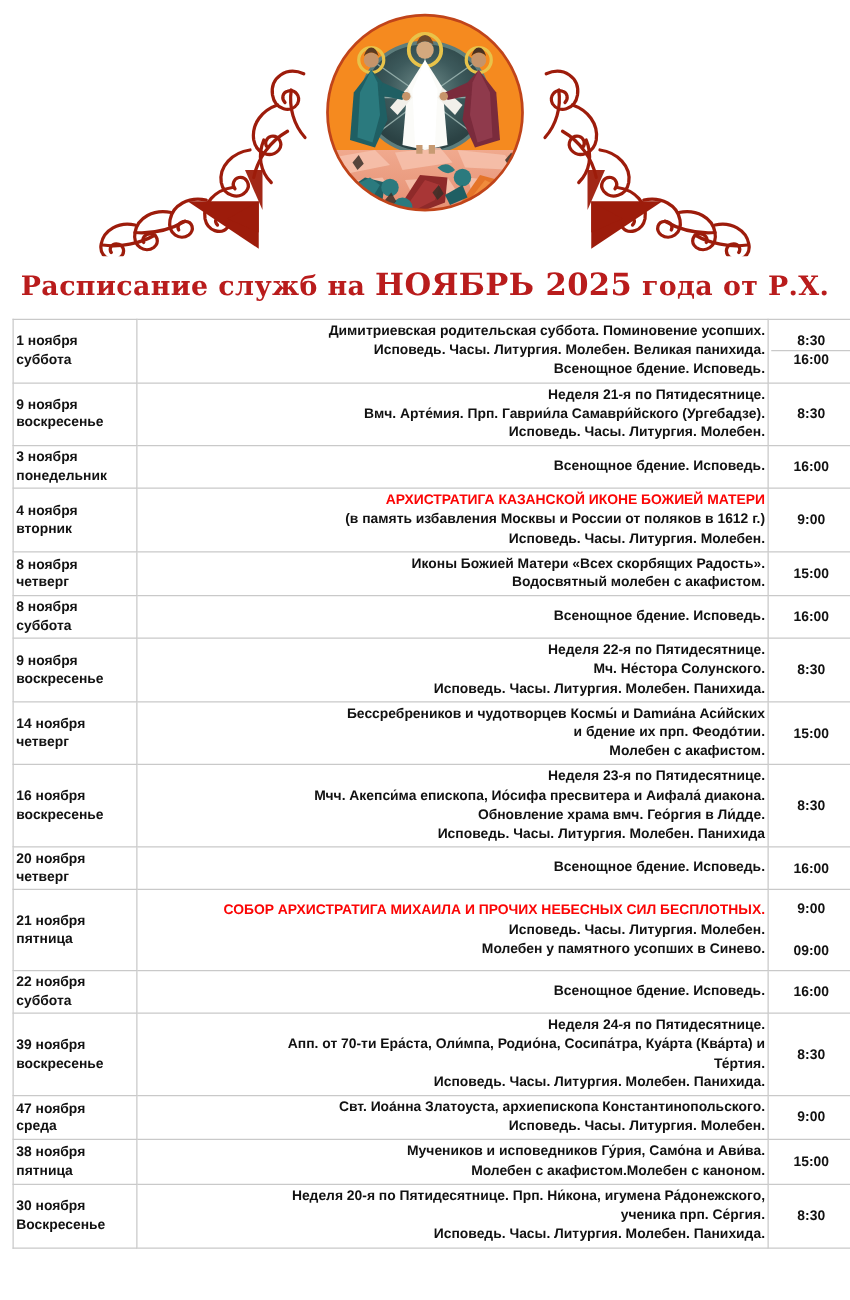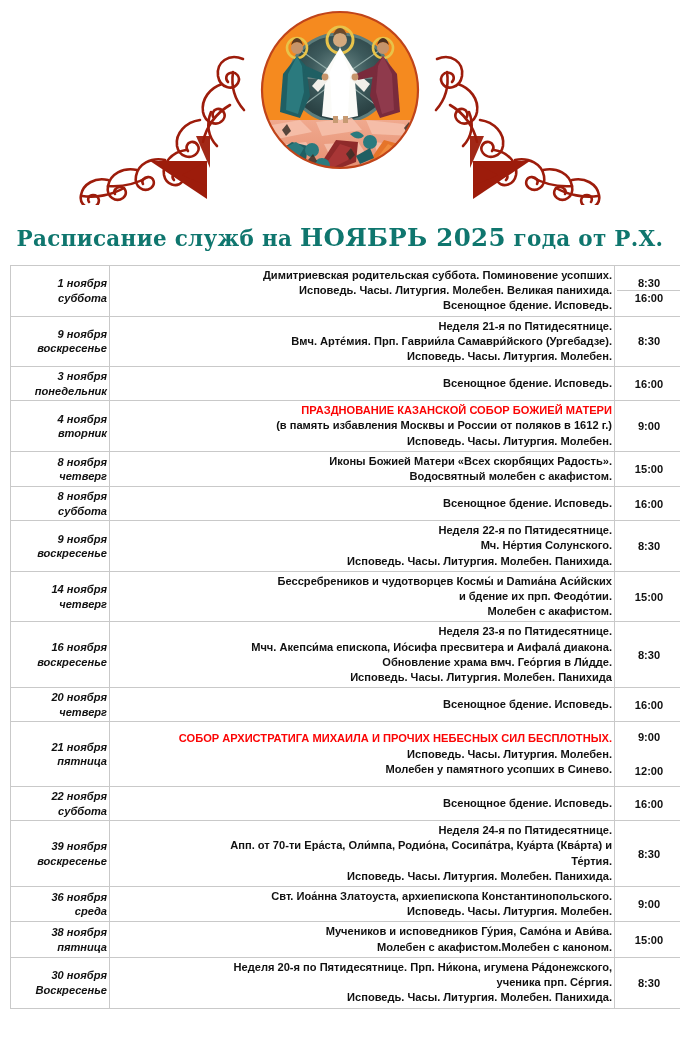--- a/index.html
+++ b/index.html
@@ -34,22 +34,22 @@
     text-align: center;
     padding: 0;
     margin: 0;
     height: 44px;
   }
   .page-title {
     font-family: "DejaVu Serif", "Liberation Serif", serif;
     font-weight: bold;
     font-size: 21.5px;
     letter-spacing: 0.3px;
-    color: #0f766e;
-    margin: 16px;
+    color: #b91c1c;
+    margin: 6px;
     padding: 0;
     line-height: 34px;
     white-space: nowrap;
   }
   .page-title .big {
     font-size: 24.5px;
   }
 
   
   .sched-wrap {
@@ -65,23 +65,22 @@
     color: #111111;
   }
   table.schedule td {
     border: 1px solid #c9c9c9;
     padding: 2px 2px;
     vertical-align: middle;
     font-weight: bold;
   }
   td.col-date {
     width: 94px;
-    text-align: right;
+    text-align: left;
     line-height: 14.5px;
-    font-style: italic;
   }
   td.col-desc {
     width: 500px;
     text-align: right;
     line-height: 15.2px;
     padding-left: 4px;
     padding-right: 4px;
   }
   td.col-time {
     width: 64px;
@@ -334,21 +333,21 @@
               <span class="time-val">16:00</span>
             </div>
           </td>
         </tr>
         <tr>
           <td class="col-date">
             <span class="date-line">4 ноября</span>
             <span class="date-line">вторник</span>
           </td>
           <td class="col-desc">
-            <span class="desc-line red">ПРАЗДНОВАНИЕ КАЗАНСКОЙ СОБОР БОЖИЕЙ МАТЕРИ</span>
+            <span class="desc-line red">АРХИСТРАТИГА КАЗАНСКОЙ ИКОНЕ БОЖИЕЙ МАТЕРИ</span>
             <span class="desc-line">(в память избавления Москвы и России от поляков в 1612 г.)</span>
             <span class="desc-line">Исповедь. Часы. Литургия. Молебен.</span>
           </td>
           <td class="col-time">
             <div class="time-stack">
               <span class="time-val">9:00</span>
             </div>
           </td>
         </tr>
         <tr>
@@ -380,21 +379,21 @@
             </div>
           </td>
         </tr>
         <tr>
           <td class="col-date">
             <span class="date-line">9 ноября</span>
             <span class="date-line">воскресенье</span>
           </td>
           <td class="col-desc">
             <span class="desc-line">Неделя 22-я по Пятидесятнице.</span>
-            <span class="desc-line">Мч. Не́ртия Солунского.</span>
+            <span class="desc-line">Мч. Не́стора Солунского.</span>
             <span class="desc-line">Исповедь. Часы. Литургия. Молебен. Панихида.</span>
           </td>
           <td class="col-time">
             <div class="time-stack">
               <span class="time-val">8:30</span>
             </div>
           </td>
         </tr>
         <tr>
           <td class="col-date">
@@ -449,21 +448,21 @@
             <span class="date-line">пятница</span>
           </td>
           <td class="col-desc">
             <span class="desc-line red">СОБОР АРХИСТРАТИГА МИХАИЛА И ПРОЧИХ НЕБЕСНЫХ СИЛ БЕСПЛОТНЫХ.</span>
             <span class="desc-line">Исповедь. Часы. Литургия. Молебен.</span>
             <span class="desc-line">Молебен у памятного усопших в Синево.</span>
           </td>
           <td class="col-time">
             <div class="time-stack split">
               <span class="time-val spaced-top">9:00</span>
-              <span class="time-val spaced-bot">12:00</span>
+              <span class="time-val spaced-bot">09:00</span>
             </div>
           </td>
         </tr>
         <tr>
           <td class="col-date">
             <span class="date-line">22 ноября</span>
             <span class="date-line">суббота</span>
           </td>
           <td class="col-desc">
             <span class="desc-line">Всенощное бдение. Исповедь.</span>
@@ -486,21 +485,21 @@
             <span class="desc-line">Исповедь. Часы. Литургия. Молебен. Панихида.</span>
           </td>
           <td class="col-time">
             <div class="time-stack">
               <span class="time-val">8:30</span>
             </div>
           </td>
         </tr>
         <tr>
           <td class="col-date">
-            <span class="date-line">36 ноября</span>
+            <span class="date-line">47 ноября</span>
             <span class="date-line">среда</span>
           </td>
           <td class="col-desc">
             <span class="desc-line">Свт. Иоа́нна Златоуста, архиепископа Константинопольского.</span>
             <span class="desc-line">Исповедь. Часы. Литургия. Молебен.</span>
           </td>
           <td class="col-time">
             <div class="time-stack">
               <span class="time-val">9:00</span>
             </div>

